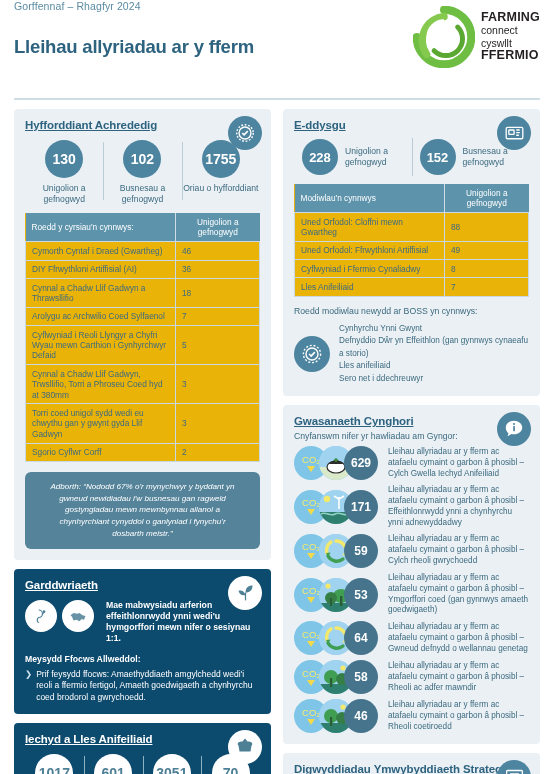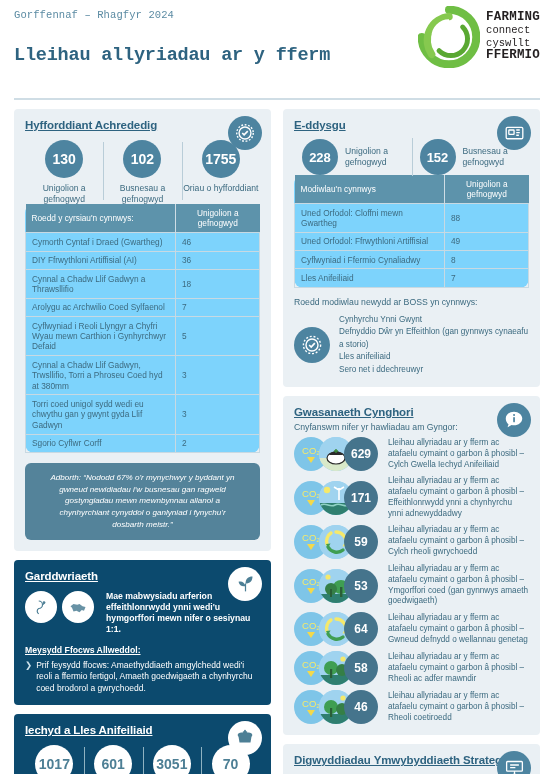--- a/index.html
+++ b/index.html
@@ -6,21 +6,21 @@
   body {
     width:554px; height:774px;
     background:#ffffff;
     font-family:"Liberation Sans", sans-serif;
     color:#3d6b80;
     overflow:hidden;
   }
   .page { width:554px; height:774px; position:relative; padding:0 14px; }
 
   
-  .header { position:relative; height:96px; padding-top:9px;font-family:Liberation Mono, monospace; }
+  .header { position:relative; height:96px; padding-top:0; }
   .period { font-size:10.5px; color:#5b8ba3; letter-spacing:.1px; }
   .main-title { font-size:18.5px; font-weight:bold; color:#2e6380; margin-top:24px; letter-spacing:-.2px; }
   .logo { position:absolute; right:0px; top:6px; display:flex; align-items:center; gap:6px; }
   .logo-mark { width:62px; height:62px; }
   .logo-text { line-height:1.08; }
   .logo-text .l1 { font-size:12.5px; font-weight:bold; color:#231f20; letter-spacing:.2px; }
   .logo-text .l2 { font-size:10.5px; color:#231f20; }
   .logo-text .l3 { font-size:10.5px; color:#231f20; margin-top:2px;}
   .logo-text .l4 { font-size:12.5px; font-weight:bold; color:#231f20; letter-spacing:.2px; }
   .hrule { height:2px; background:#cfdde5; margin-top:2px; }
@@ -49,37 +49,37 @@
   .stat-label { margin-top:5px; font-size:8.6px; line-height:1.25; text-align:center; color:#3d6b80; }
 
   
   .stats-inline { display:flex; margin-top:8px; align-items:center; }
   .stat-inline { flex:1; display:flex; align-items:center; gap:7px; position:relative; padding-left:8px; }
   .stat-inline + .stat-inline::before { content:""; position:absolute; left:0; top:-1px; bottom:-1px; width:1px; background:#b9cdd8; }
   .stat-inline .bubble { width:36px; height:36px; font-size:13px; flex:none; }
   .stat-inline .stat-label { margin-top:0; text-align:left; font-size:8.6px; }
 
   
-  table { width:100%; border-collapse:collapse; font-size:8.3px; background:#7dd3fc;border-radius:9px; }
+  table { width:100%; border-collapse:collapse; margin-top:9px; font-size:8.3px; background:#eab308; }
   th { background:#5d93ab; color:#fff; font-weight:normal; text-align:left; padding:4px 6px; font-size:8.3px; }
   th.num { text-align:center; border-left:1px solid #cfdde5; }
   td { border:1px solid #c8d9e2; padding:3.5px 6px; color:#3d6b80; line-height:1.25; }
   td.num { width:84px; }
 
   
   .quote { margin-top:10px; background:#54839a; color:#ffffff; border-radius:6px; padding:9px 20px;
            font-size:8.1px; font-style:italic; line-height:1.45; text-align:center; }
 
   
   .gw-row { display:flex; align-items:flex-start; gap:12px; margin-top:9px; }
   .gw-icons { display:flex; gap:5px; flex:none; }
   .circ-w { width:32px; height:32px; border-radius:50%; background:#ffffff;
             display:flex; align-items:center; justify-content:center; }
   .gw-text { font-size:8.7px; line-height:1.3; color:#ffffff; font-weight:bold; }
-  .sub-head { margin-top:9px; font-size:8.7px; font-weight:bold; color:#ffffff;text-decoration:underline; }
+  .sub-head { margin-top:9px; font-size:8.7px; font-weight:bold; color:#ffffff; }
   .bullet { display:flex; gap:4px; margin-top:5px; font-size:8.5px; line-height:1.35; color:#ffffff; }
   .chev { color:#cfe3ec; flex:none; }
 
   
   .note { margin-top:9px; font-size:8.7px; color:#3d6b80; }
   .mod-row { display:flex; gap:9px; align-items:center; margin-top:7px; }
   .mod-icon { width:36px; height:36px; border-radius:50%; background:#4d84a0; flex:none;
               display:flex; align-items:center; justify-content:center; }
   .mod-list { font-size:8.2px; line-height:1.52; color:#3d6b80; }
 

